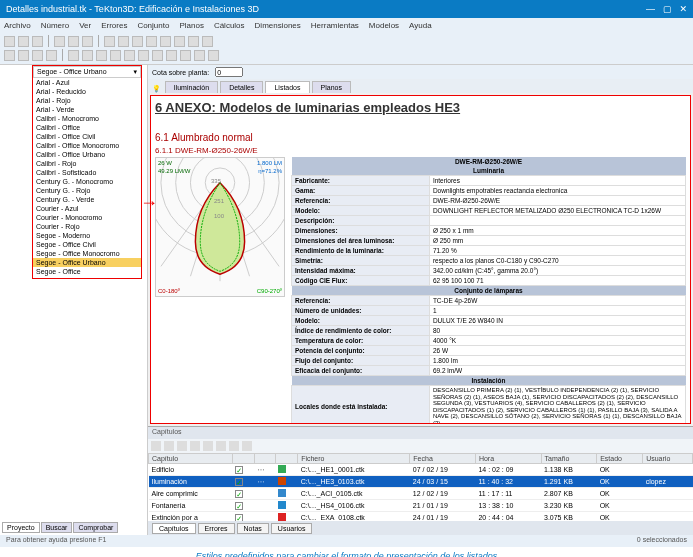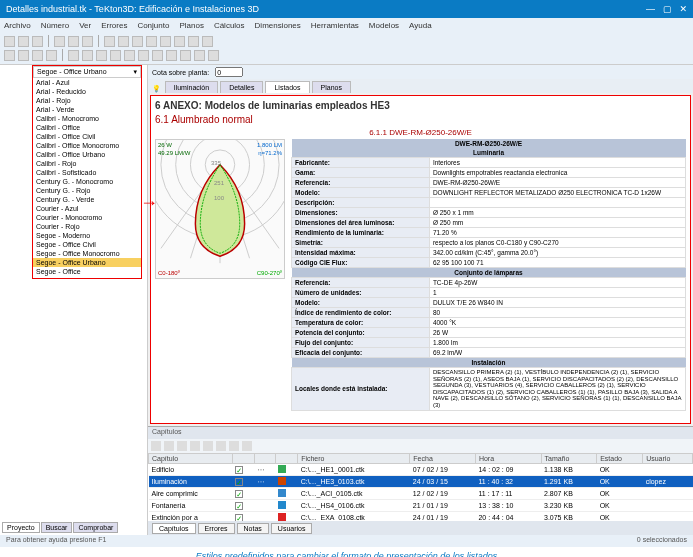--- a/index.html
+++ b/index.html
@@ -20,23 +20,23 @@
 .style-dropdown .item { padding: 1px 3px; white-space: nowrap; }
 .style-dropdown .item.sel { background: #f8d060; }
 .red-arrow { position: absolute; top: 125px; left: 140px; z-index: 100; color: #e00; font-size: 18px; font-weight: bold; }
 .right-panel { flex: 1; display: flex; flex-direction: column; background: #f0f0f0; }
 .floor-bar { background: #e8f0f8; height: 14px; display: flex; align-items: center; padding: 0 4px; font-size: 7px; gap: 6px; }
 .floor-bar input { width: 28px; height: 10px; font-size: 7px; }
 .tabs { background: #e8eef4; height: 14px; display: flex; align-items: flex-end; padding: 0 4px; font-size: 7px; }
 .tabs .tab { padding: 2px 8px; border: 1px solid #bbb; border-bottom: none; background: #dde; margin-right: 2px; }
 .tabs .tab.active { background: #fff; }
 .doc { flex: 1; background: #fff; margin: 2px; border: 1.5px solid #e00; padding: 4px; overflow: hidden; font-size: 7.5px; }
-.doc h1 { font-size: 10px; color: #333; font-weight: bold; margin-bottom: 3px; }
+.doc h1 { font-size: 13px; color: #333; font-weight: bold; margin-bottom: 17px; text-decoration: underline; }
 .doc h2 { font-size: 10px; color: #a00; margin: 3px 0; font-weight: normal; }
-.doc h3 { font-size: 8px; color: #a00; margin: 2px 0; font-weight: normal; text-align: center; }
+.doc h3 { font-size: 8px; color: #a00; margin: 2px 0; font-weight: normal; }
 .doc-body { display: flex; gap: 6px; }
 .photom { width: 130px; height: 140px; border: 1px solid #ccc; position: relative; background: #fafafa; font-size: 6px; }
 .photom svg { width: 100%; height: 100%; }
 .spec-table { flex: 1; }
 .spec-table table { width: 100%; border-collapse: collapse; font-size: 6.5px; }
 .spec-table th { background: #b8c4d8; padding: 1px 3px; text-align: center; font-weight: bold; }
 .spec-table td { border: 1px solid #ddd; padding: 1px 3px; }
 .spec-table td.k { background: #e8ecf4; font-weight: bold; width: 35%; }
 .spec-table td.loc { font-size: 6px; line-height: 1.1; }
 .chapters { height: 95px; background: #fff; border-top: 1px solid #aaa; }

